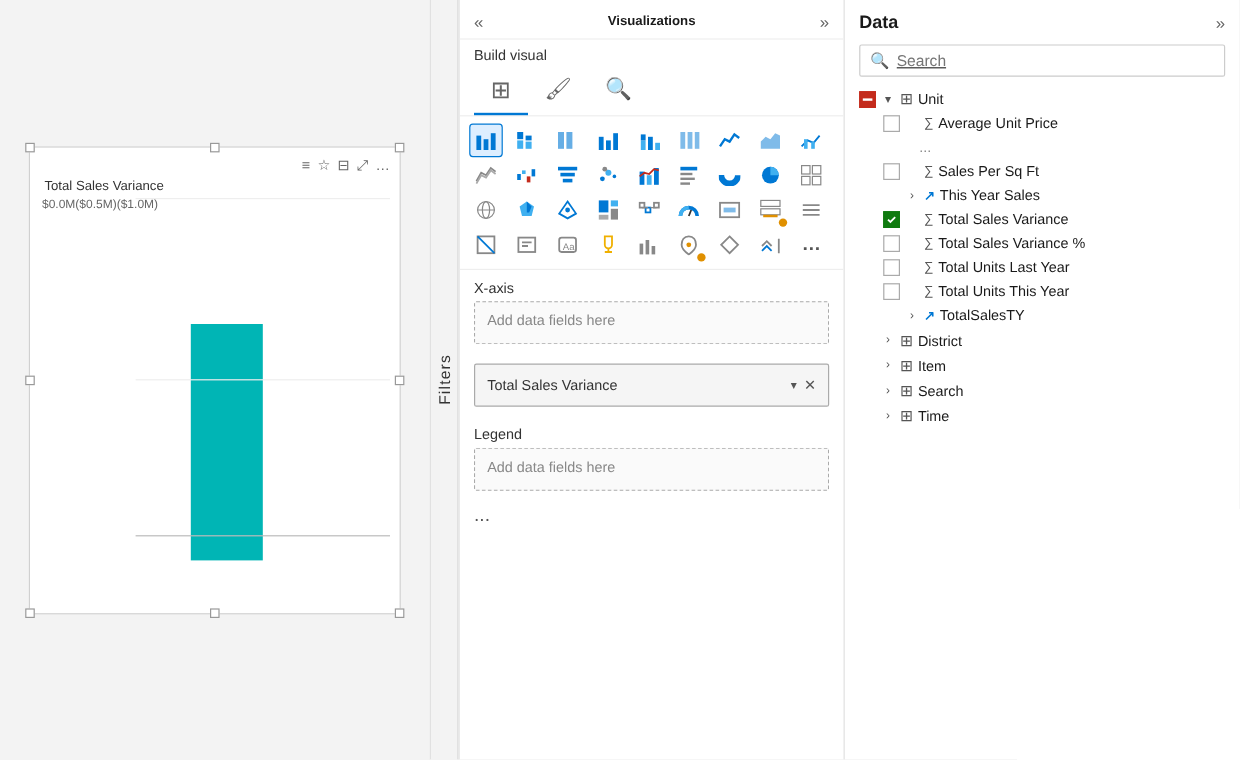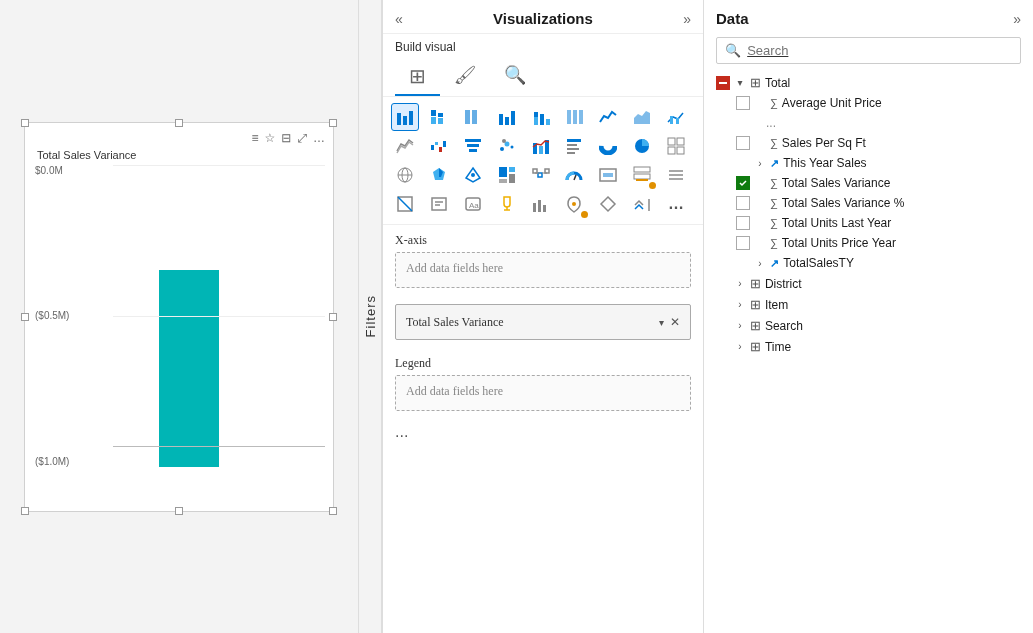--- a/index.html
+++ b/index.html
@@ -61,22 +61,22 @@
       align-items: flex-end;
       padding: 0 20px 20px 40px;
     }
 
     .y-axis-labels {
       position: absolute;
       left: 2px;
       top: 0;
       bottom: 20px;
       display: flex;
-      flex-direction: column;
-      justify-content: space-between;
+      flex-direction: row;
+      justify-content: flex-end;
       font-size: 10px;
       color: #666;
     }
 
     .chart-bar-container {
       flex: 1;
       display: flex;
       align-items: flex-end;
       justify-content: center;
       height: 100%;
@@ -146,21 +146,21 @@
 
     .panel-header {
       display: flex;
       align-items: center;
       justify-content: space-between;
       padding: 10px 12px 6px 12px;
       border-bottom: 1px solid #eee;
     }
 
     .panel-title {
-      font-size: 15px;
+      font-size: 11px;
       font-weight: 600;
       color: #1a1a1a;
     }
 
     .panel-arrow {
       font-size: 14px;
       color: #666;
       cursor: pointer;
     }
 
@@ -214,21 +214,20 @@
     }
 
     .viz-icon-cell.active-viz {
       background: #ddeeff;
       border: 1px solid #0078d4;
     }
 
     
     .data-section {
       padding: 8px 12px;
-      font-family: Liberation Serif, serif;
     }
 
     .data-section-label {
       font-size: 12px;
       color: #333;
       font-weight: 500;
       margin-bottom: 4px;
     }
 
     .data-field-drop {
@@ -738,21 +737,21 @@
   <div class="data-tree">
 
     <div class="tree-item">
       <div class="tree-checkbox partial">
         <svg width="10" height="10" viewBox="0 0 10 10">
             <rect x="1" y="4" width="8" height="2" fill="white"></rect>
           </svg>
       </div>
       <span class="tree-expand">▾</span>
       <span style="font-size:13px; color:#555;">⊞</span>
-      <span class="tree-label">Total</span>
+      <span class="tree-label">Unit</span>
     </div>
 
     <div class="tree-children">
       <div class="tree-item">
         <div class="tree-checkbox"></div>
         <span class="tree-expand"></span>
         <span style="font-size:11px; color:#555;">∑</span>
         <span class="tree-label">Average Unit Price</span>
       </div>
       <div class="tree-item">
@@ -789,21 +788,21 @@
       <div class="tree-item">
         <div class="tree-checkbox"></div>
         <span class="tree-expand"></span>
         <span style="font-size:11px; color:#555;">∑</span>
         <span class="tree-label">Total Units Last Year</span>
       </div>
       <div class="tree-item">
         <div class="tree-checkbox"></div>
         <span class="tree-expand"></span>
         <span style="font-size:11px; color:#555;">∑</span>
-        <span class="tree-label">Total Units Price Year</span>
+        <span class="tree-label">Total Units This Year</span>
       </div>
       <div class="tree-item">
         <div class="tree-checkbox" style="background:transparent;border:none;"></div>
         <span class="tree-expand">›</span>
         <span style="font-size:11px; color:#0078d4; font-weight:bold;">↗</span>
         <span class="tree-label">TotalSalesTY</span>
       </div>
     </div>
 
     <div class="tree-item">

